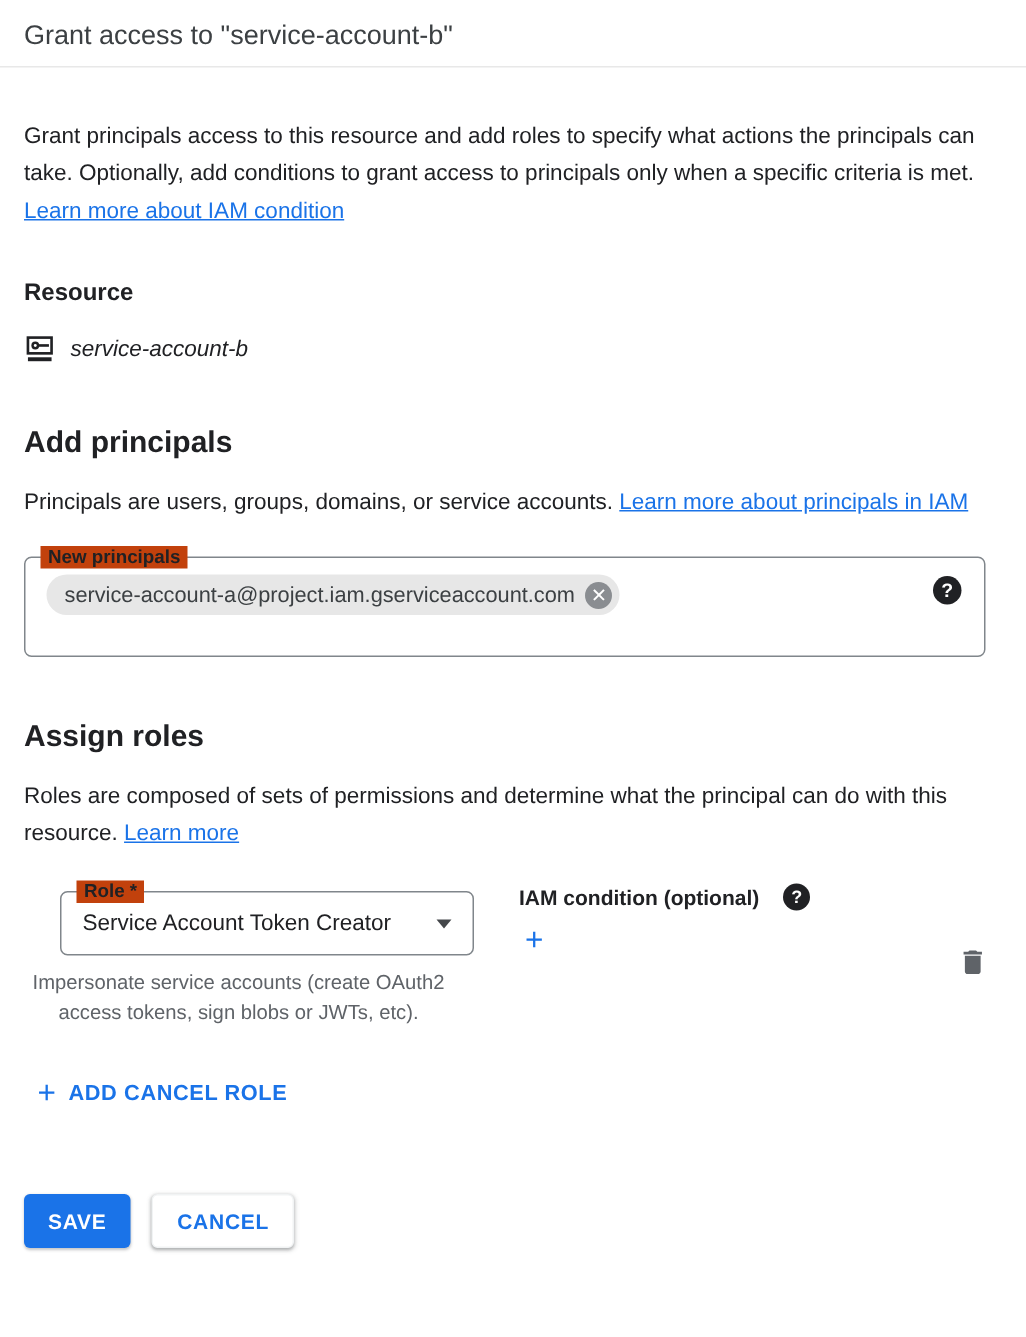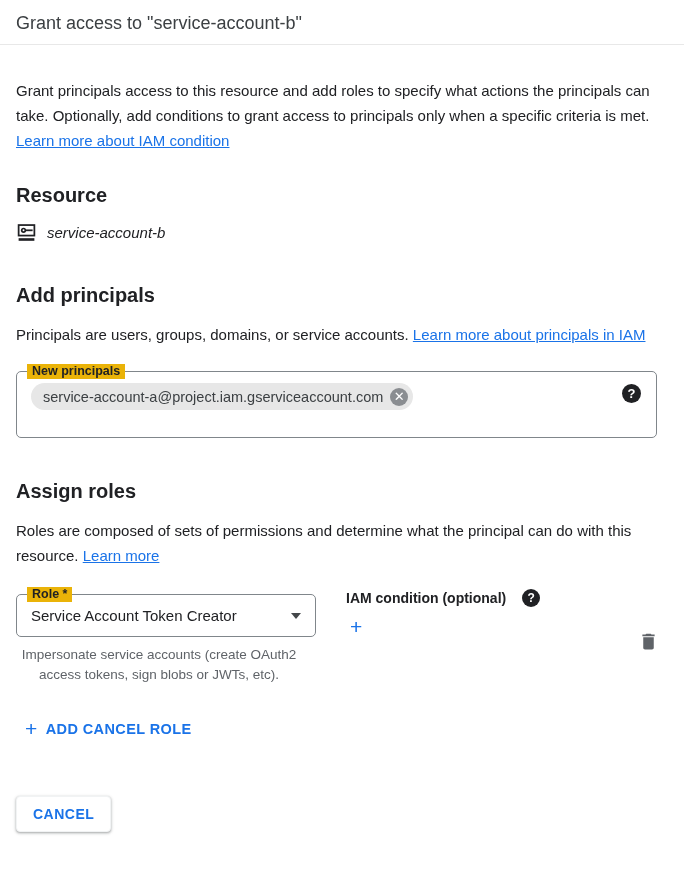--- a/index.html
+++ b/index.html
@@ -9,51 +9,51 @@
   .title-bar { padding:12px 16px 10px 16px; border-bottom:1px solid #e8e8e8; }
   .title-bar h1 { font-size:18px; font-weight:400; color:#3c4043; line-height:22px; }
 
   .content { padding:0 16px; }
 
   p.body-text { font-size:15px; line-height:25px; color:#202124; max-width:652px; }
   .intro { margin-top:33px; }
 
   a.link { color:#1a73e8; text-decoration:underline; cursor:pointer; }
 
-  h2.section-sm { margin-top:33px; font-size:20px; font-weight:700; color:#202124; line-height:19px; }
+  h2.section-sm { margin-top:33px; font-size:16px; font-weight:700; color:#202124; line-height:19px; }
   h2.section-lg { font-size:20px; font-weight:700; color:#202124; line-height:24px; }
 
   .resource-row { margin-top:17px; display:flex; align-items:center; gap:10px; font-size:15px;font-style:italic; }
   .resource-row svg { display:block; }
 
   .add-principals-h { margin-top:40px; }
   .principals-desc { margin-top:15px; }
 
   .outlined-field { position:relative; margin-top:24px; width:641px; height:67px;
     border:1px solid #80868b; border-radius:5px; }
-  .notch-label { position:absolute; top:-8px; left:10px; background:#eab308; padding:0 5px;
+  .notch-label { position:absolute; top:-8px; left:10px; background:#c2410c; padding:0 5px;
     font-size:12.5px; font-weight:700; color:#202124; line-height:15px; }
   .chip { display:inline-flex; align-items:center; gap:7px; margin:11px 0 0 14px;
     background:#e7e7e7; border-radius:14px; height:27px; padding:0 5px 0 12px;
     font-size:14.5px; color:#3c4043; max-width:460px; }
   .chip-x { width:18px; height:18px; border-radius:50%; background:#8a8d91; color:#fff;
     display:flex; align-items:center; justify-content:center; font-size:13px; line-height:1;
     cursor:pointer; font-weight:700; }
   .help-dot { width:19px; height:19px; border-radius:50%; background:#202124; color:#fff;
     display:inline-flex; align-items:center; justify-content:center;
     font-size:13px; font-weight:700; cursor:pointer; flex:none; }
   .field-help { position:absolute; right:15px; top:12px; }
 
   .assign-roles-h { margin-top:41px; }
   .roles-desc { margin-top:15px; }
 
   .role-row { margin-top:26px; display:grid; grid-template-columns:300px 1fr 40px; column-gap:30px; }
   .outlined-select { position:relative; height:43px; border:1px solid #80868b; border-radius:5px;
     display:flex; align-items:center; justify-content:space-between; padding:0 14px 0 14px;
-    font-size:15px; color:#202124; cursor:pointer; }
+    font-size:15px; color:#202124; cursor:pointer;margin-left:24px; }
   .dd-arrow { width:0; height:0; border-left:5px solid transparent; border-right:5px solid transparent;
     border-top:6px solid #44474a; }
   .role-helper { margin-top:8px; font-size:13.5px; line-height:19.5px; color:#5f6368; max-width:286px;text-align:center; }
 
   .cond-col { margin-top:-5px; }
   .cond-label-row { display:flex; align-items:center; gap:16px; }
   .cond-label { font-size:14px; font-weight:700; color:#202124; line-height:17px; }
   .cond-help { width:18px; height:18px; font-size:12px; }
   .text-btn { display:inline-flex; align-items:center; gap:8px; color:#1a73e8;
     font-size:14.5px; font-weight:700; letter-spacing:0.4px; cursor:pointer;
@@ -151,14 +151,15 @@
   </div>
 
   <button class="text-btn add-role-btn">
     <span class="plus">+</span>
     <span>ADD CANCEL ROLE</span>
   </button>
 
 </main>
 
 <footer class="footer">
+  <button class="btn btn-primary">SAVE</button>
   <button class="btn btn-secondary">CANCEL</button>
 </footer>
 
 </body></html>

